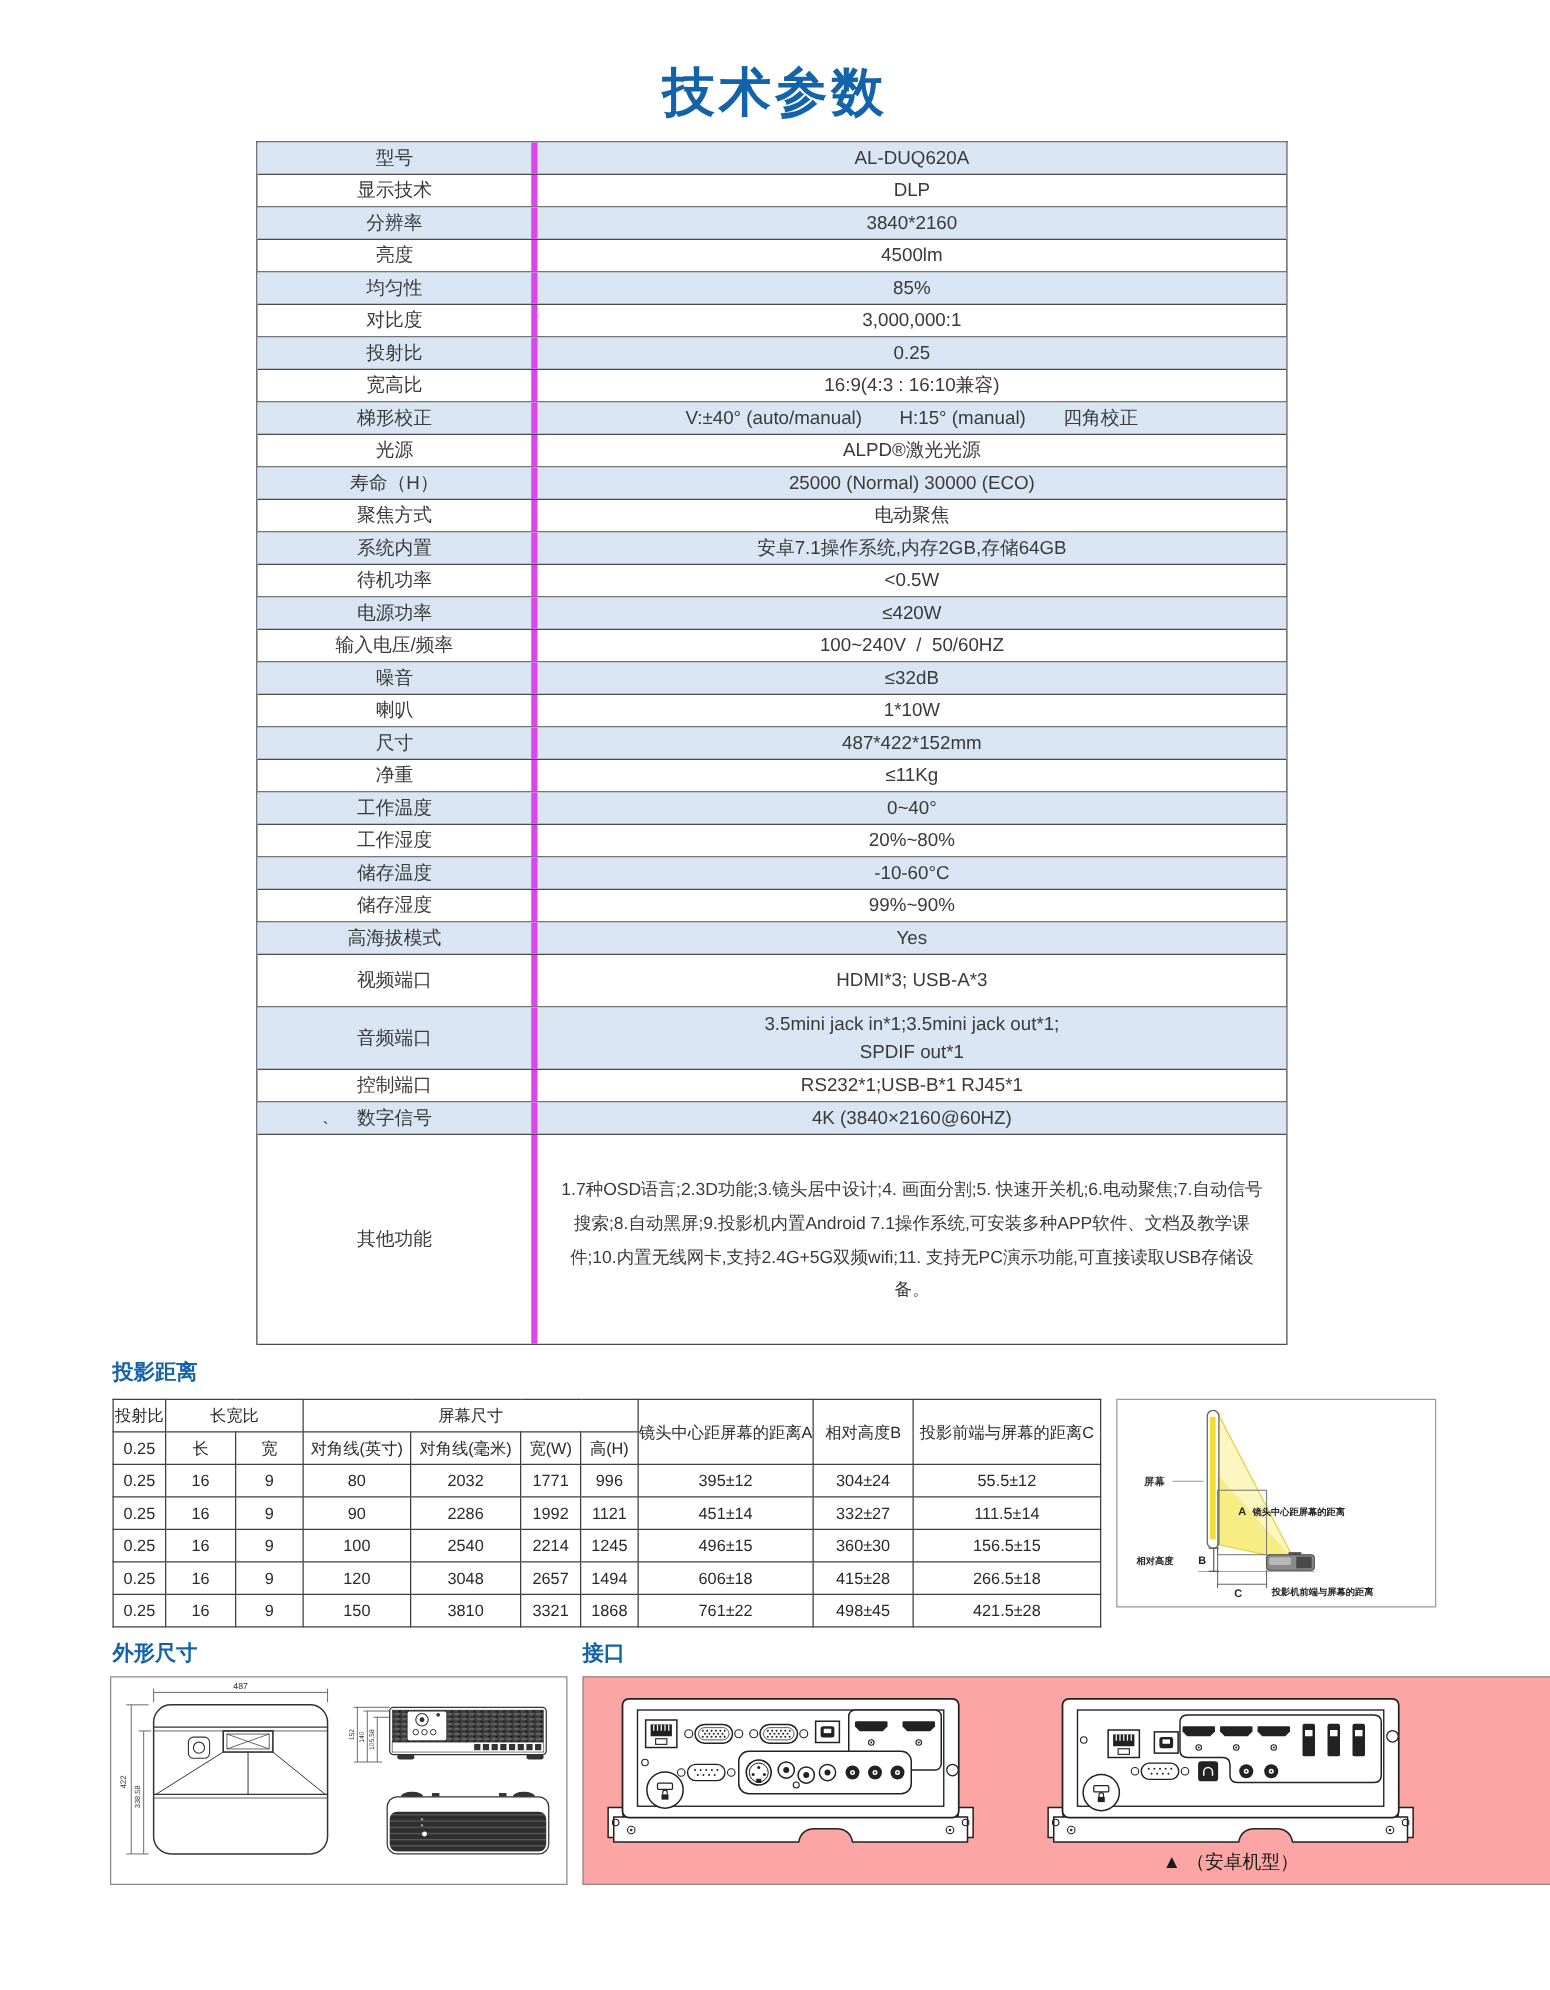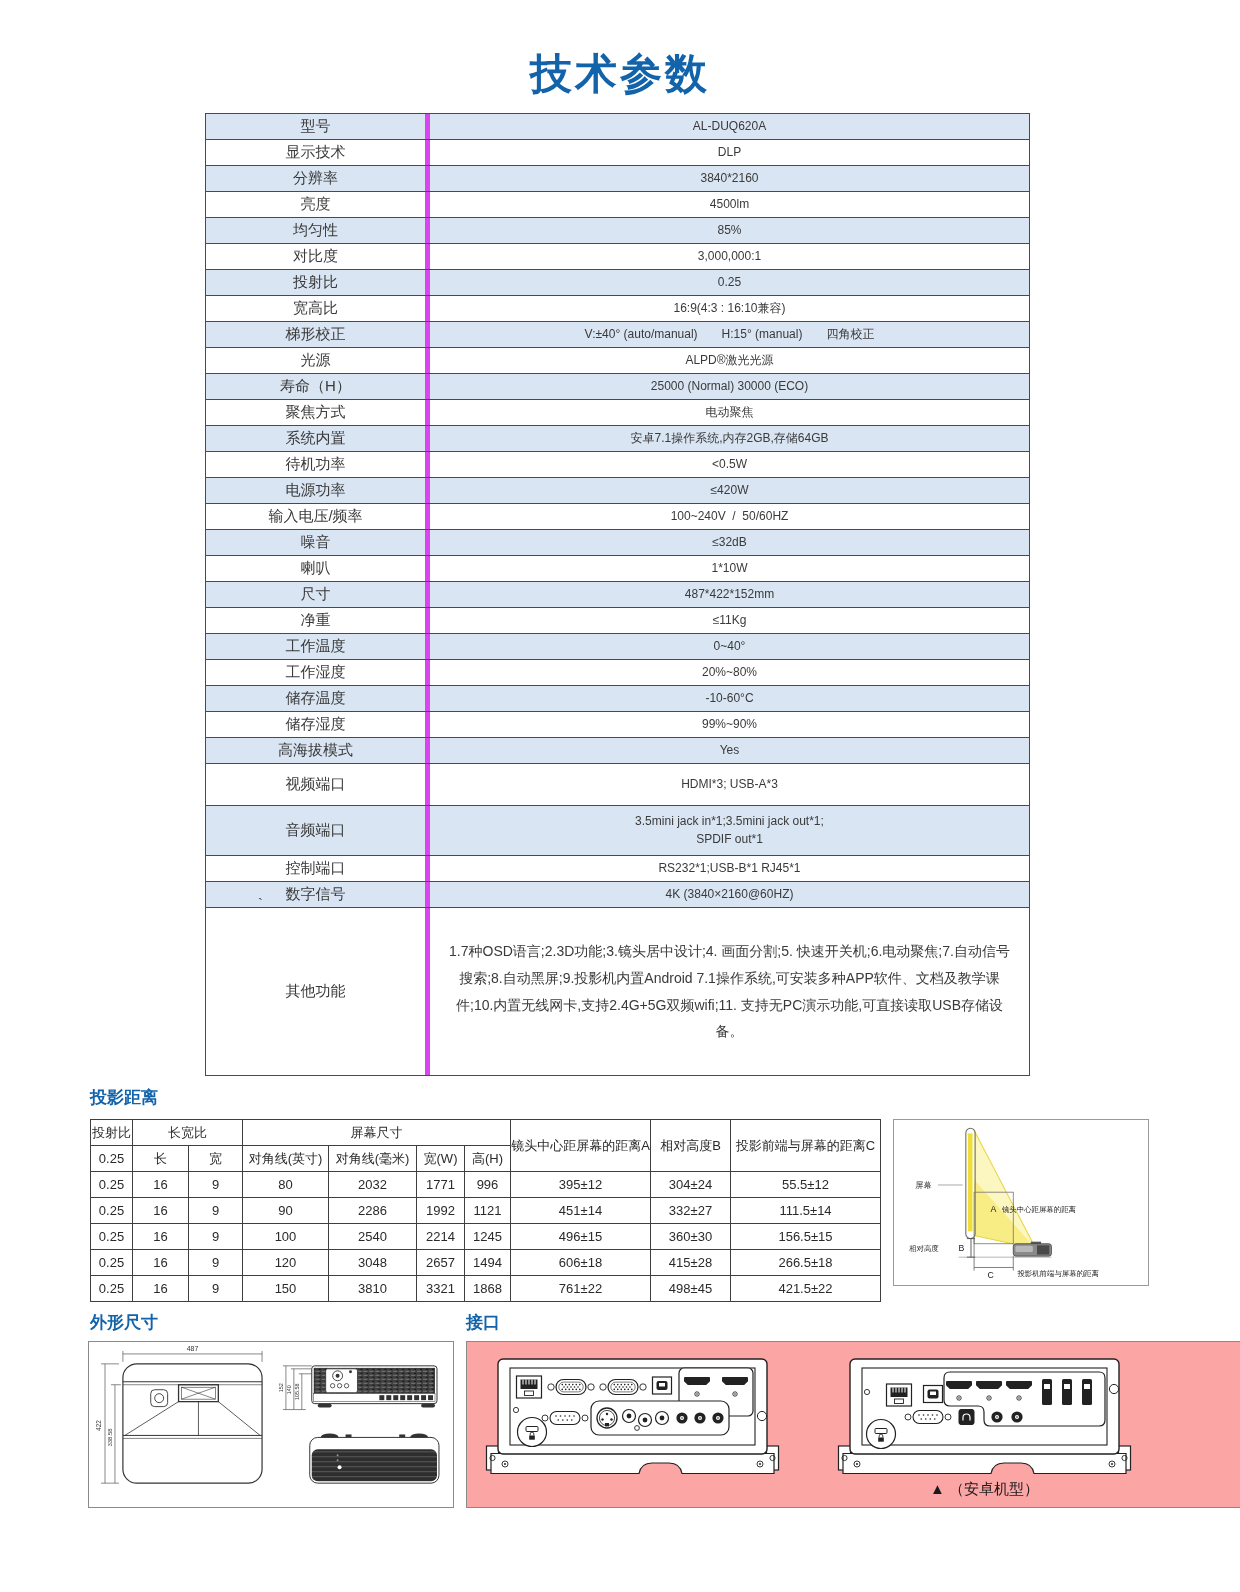--- a/index.html
+++ b/index.html
@@ -13,33 +13,33 @@
   .spec-table{position:absolute;left:205px;top:113px;width:823px;
               border:1px solid #4a4a4a;border-bottom:none;}
   .spec-row{display:flex;box-sizing:border-box;height:26px;border-bottom:1px solid #4a4a4a;align-items:stretch;}
   .spec-row.blue{background:#d9e5f3;}
   .spec-row.r-video{height:42px;}
   .spec-row.r-audio{height:50px;}
   .spec-row.r-other{height:168px;}
   .spec-label{width:219px;border-right:5px solid #d946ef;display:flex;align-items:center;justify-content:center;
               font-size:15px;color:#3a3a3a;flex-shrink:0;}
   .spec-value{flex:1;display:flex;align-items:center;justify-content:center;text-align:center;
-              font-size:12px;color:#3a3a3a;white-space:pre-wrap;line-height:1.45;padding:0 16px;}
+              font-size:15px;color:#3a3a3a;white-space:pre-wrap;line-height:1.45;padding:0 16px;}
   .spec-row.r-other .spec-value{font-size:14px;line-height:1.9;}
   .stray-mark{position:absolute;left:258px;top:895px;font-size:15px;color:#444;}
 
   
   .sec-heading{position:absolute;font-size:17px;font-weight:bold;}
 
   
   .proj-table{position:absolute;left:90px;top:1119px;border-collapse:collapse;table-layout:fixed;background:#fff;}
   .proj-table td{border:1px solid #3f3f3f;height:25px;text-align:center;vertical-align:middle;
                  font-size:13px;color:#2a2a2a;padding:0;white-space:nowrap;}
   .proj-diagram{position:absolute;left:893px;top:1119px;width:256px;height:167px;border:1px solid #9a9a9a;
-                box-sizing:border-box;background:#fff;}
+                box-sizing:border-box;background:#fff;font-weight:bold;}
 
   .dims-box{position:absolute;left:88px;top:1341px;width:366px;height:167px;border:1px solid #8a8a8a;
             box-sizing:border-box;background:#fff;}
   .if-box{position:absolute;left:466px;top:1341px;width:812px;height:167px;border:1px solid #8a8a8a;
           box-sizing:border-box;background:#fca5a5;}
   .panel-svg{position:absolute;top:12px;width:295px;height:122px;}
   .panel-svg.p1{left:18px;}
   .panel-svg.p2{left:370px;}
   .if-caption{position:absolute;left:370px;top:138px;width:295px;text-align:center;font-size:15px;color:#1a1a1a;}
 
@@ -261,21 +261,21 @@
         <tr>
           <td>0.25</td>
           <td>16</td>
           <td>9</td>
           <td>150</td>
           <td>3810</td>
           <td>3321</td>
           <td>1868</td>
           <td>761±22</td>
           <td>498±45</td>
-          <td>421.5±22</td>
+          <td>421.5±28</td>
         </tr>
       </tbody>
     </table>
 
   <div class="proj-diagram">
     <svg width="254" height="165" viewBox="0 0 245 160">
 
       <polygon points="77,10 77,112 137,125" fill="#fcf6c0"></polygon>
       <polygon points="77,58 77,112 137,125" fill="#f8ec85"></polygon>
       <line x1="77" y1="10" x2="137" y2="125" stroke="#e6d43e" stroke-width="1"></line>

